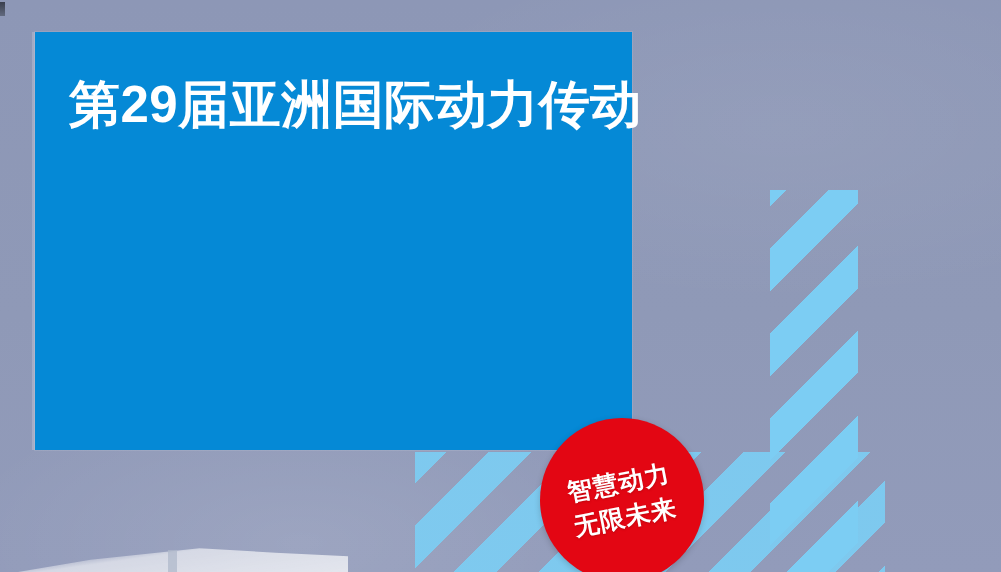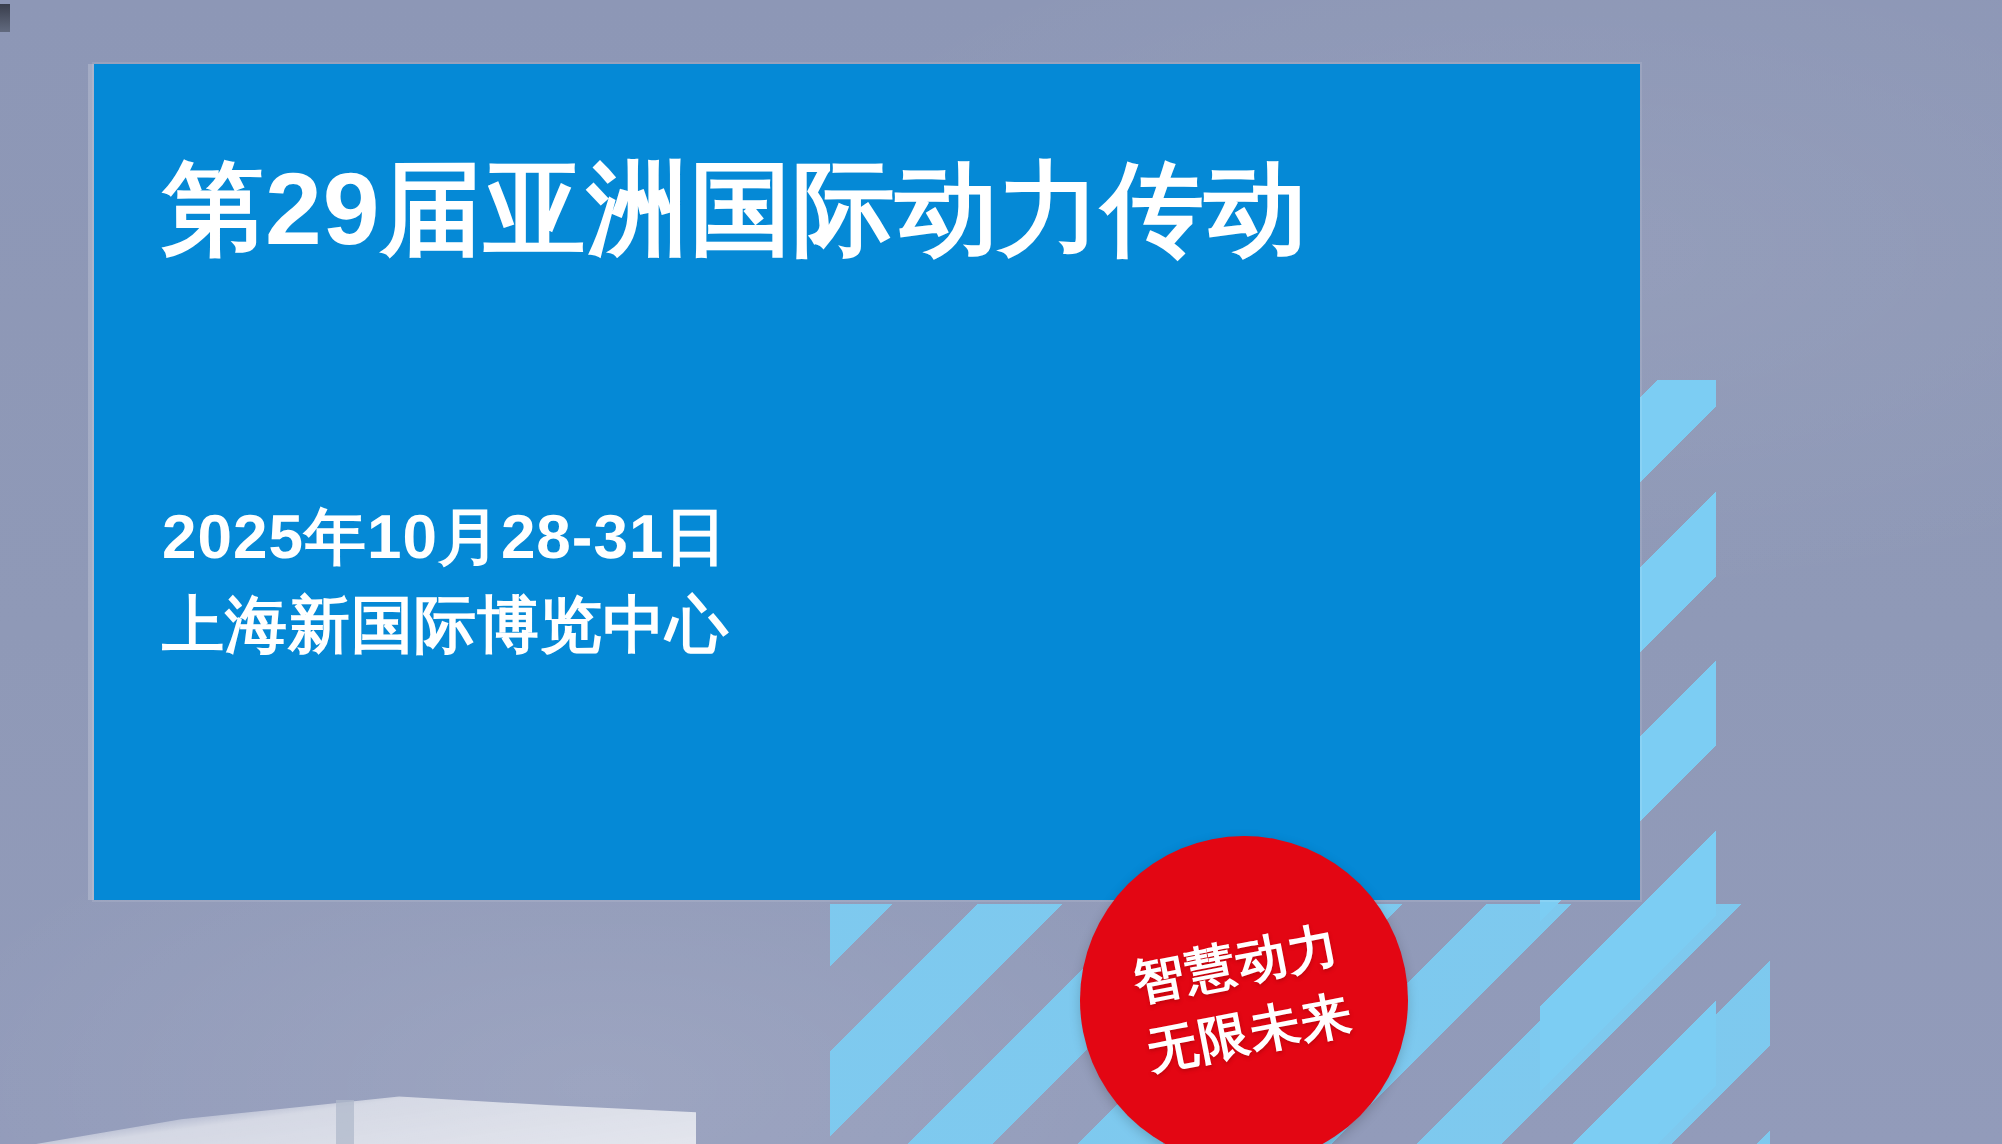--- a/index.html
+++ b/index.html
@@ -100,25 +100,24 @@
     width: 9px;
     height: 22px;
     background: rgba(180,190,205,0.75);
   }
 
   
   .panel {
     position: absolute;
     left: 35px;
     top: 32px;
-    width: 773px;
+    width: 597px;
     height: 418px;
     background: #0589d6;
     box-shadow: -3px 0 0 rgba(255,255,255,0.20), 0 0 0 1px rgba(255,255,255,0.10);
-    margin-left: 12px;
   }
 
   .panel-title {
     position: absolute;
     left: 34px;
     top: 40px;
     width: 680px;
     color: #ffffff;
     font-size: 51px;
     font-weight: bold;
@@ -199,24 +198,20 @@
   <div class="stripes-bottom">
     <div class="inner"></div>
   </div>
 
   <div class="panel">
 
     <div class="panel-title">
       <span class="line">第29届亚洲国际动力传动</span>
     </div>
 
-    <div class="panel-sub">
-      <span class="line">2025年10月28-31日</span>
-      <span class="line">上海新国际博览中心</span>
-    </div>
 
   </div>
 
   <div class="badge">
     <div class="badge-text">
       <span class="line">智慧动力</span>
       <span class="line">无限未来</span>
     </div>
   </div>
 

